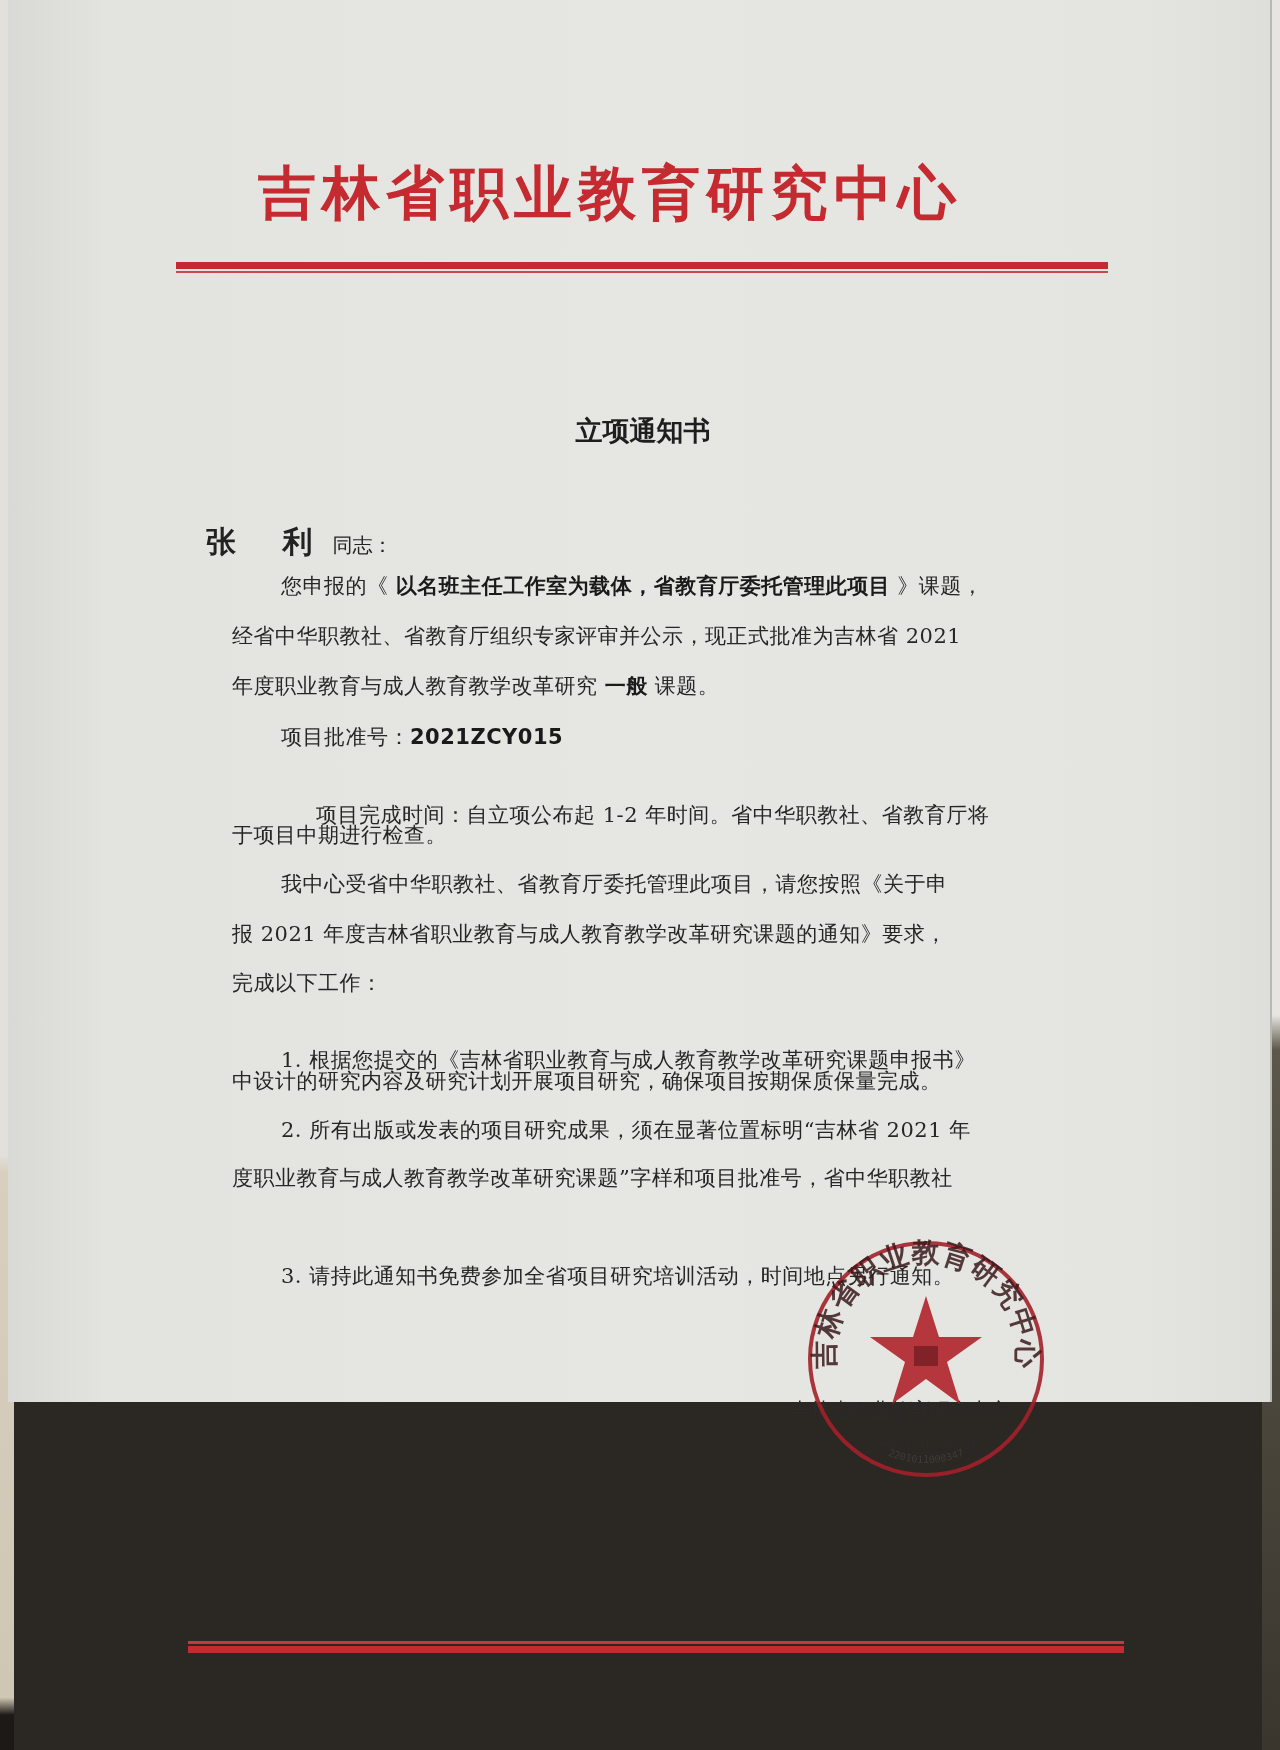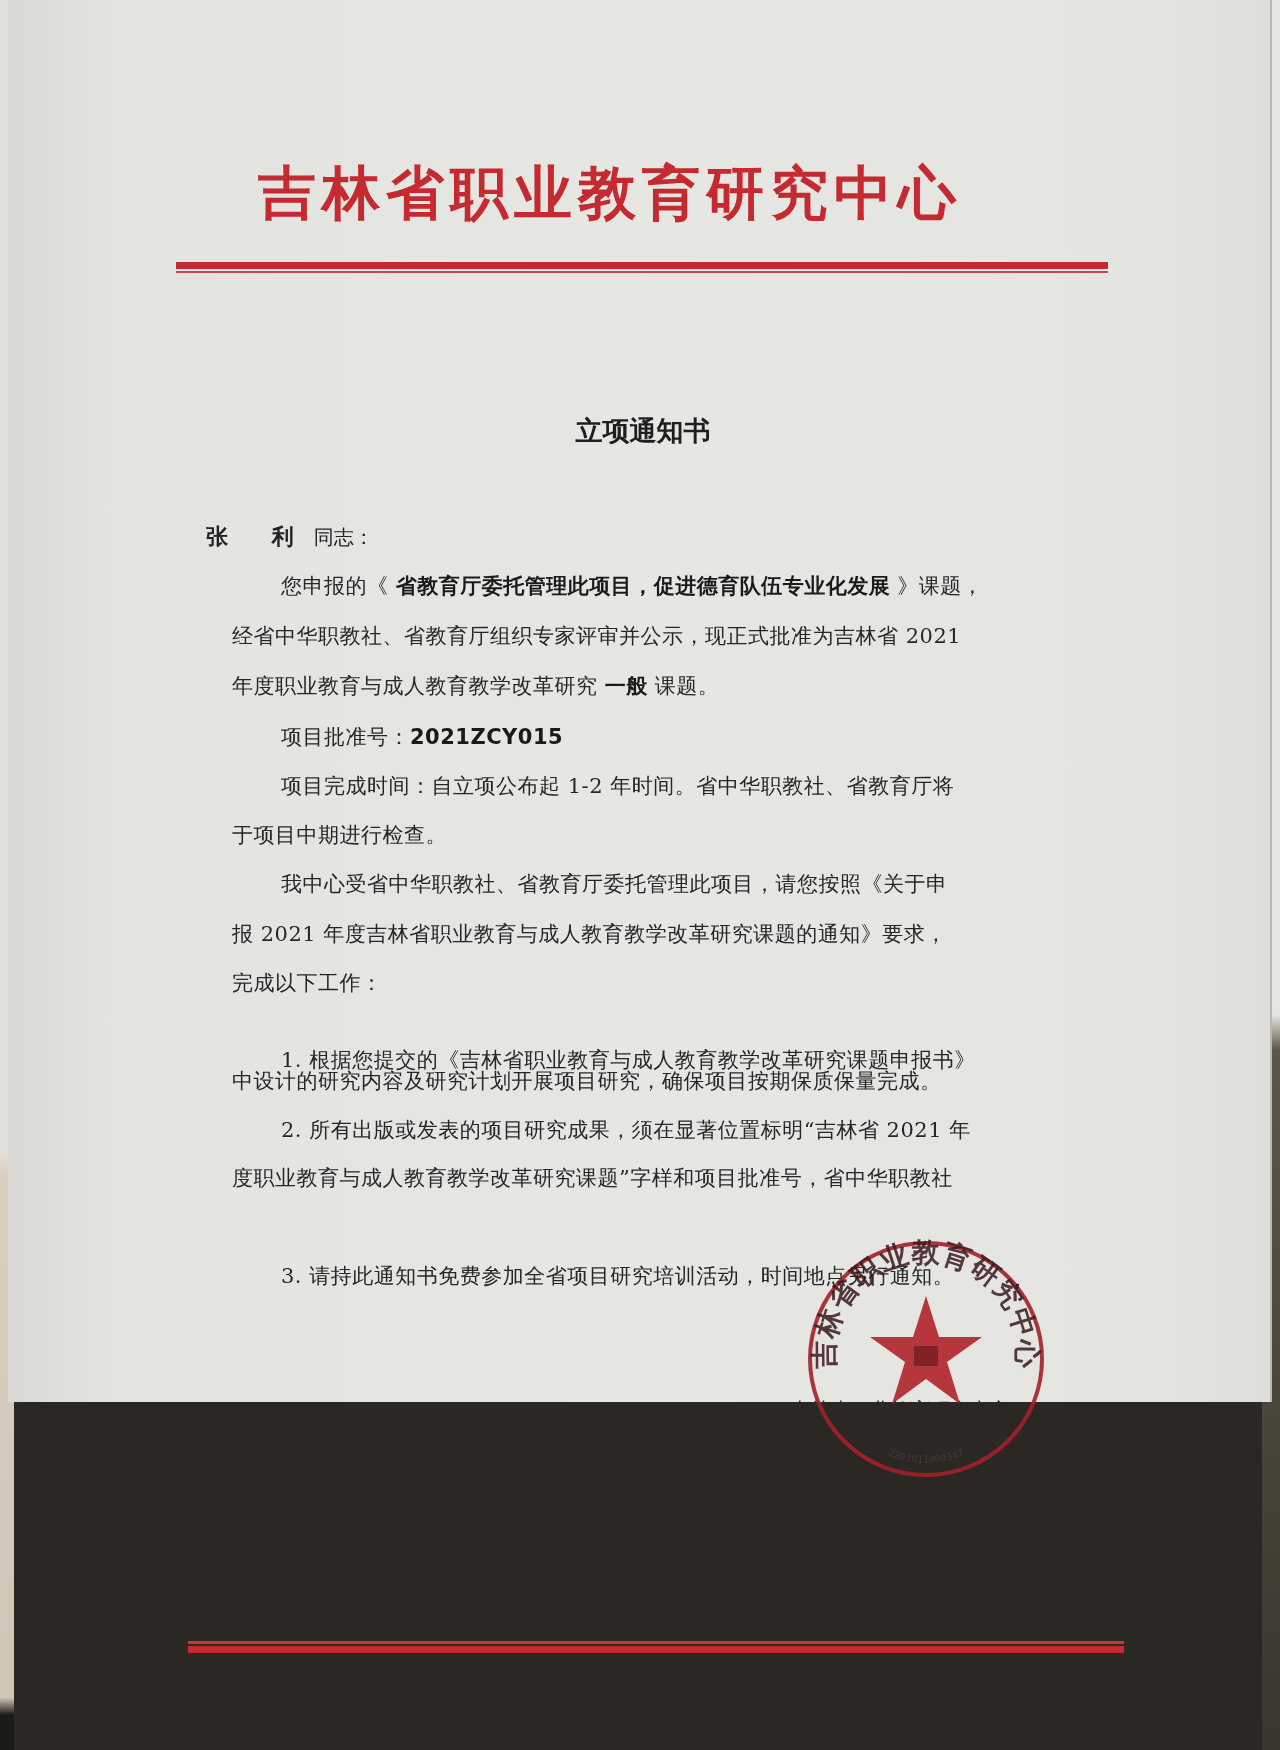--- a/index.html
+++ b/index.html
@@ -43,21 +43,21 @@
     font-size: 27px; font-weight: bold; color: #1e1e1e;
   }
   .doc-title.l1 { top: 350px; }
   .doc-title.l2 { top: 413px; }
   .salutation {
     position: absolute; left: 198px; top: 522px;
     font-size: 20px; color: #222;
   }
   .salutation .name {
     font-family: "DejaVu Sans", "Liberation Sans", sans-serif;
-    font-size: 22px; font-weight: bold; letter-spacing: 18px; margin-right: 2px;
+    font-size: 30px; font-weight: bold; letter-spacing: 18px; margin-right: 2px;
   }
   .body-line {
     position: absolute; left: 224px; font-size: 21px; color: #262626;
     white-space: nowrap; letter-spacing: 0.5px;
   }
   .body-line.indent { left: 273px; }
   .bold-sans { font-family: "DejaVu Sans", "Liberation Sans", sans-serif; font-weight: bold; color: #1a1a1a; }
   .signature {
     position: absolute; left: 782px; font-size: 20px; color: #2a2a2a; white-space: nowrap;
   }
@@ -80,32 +80,32 @@
     <div class="thin"></div>
   </div>
 
   <div class="doc-title l2">立项通知书</div>
 
   <div class="salutation">
     <span class="name">张 利</span><span>同志：</span>
   </div>
 
   <div class="body-line indent" style="top:572px;">
-    <span>您申报的《 </span><span class="bold-sans">省教育厅委托管理此项目，促进德育队伍专业化发展</span><span> 》课题，</span>
+    <span>您申报的《 </span><span class="bold-sans">以名班主任工作室为载体，省教育厅委托管理此项目</span><span> 》课题，</span>
   </div>
   <div class="body-line" style="top:622px;">经省中华职教社、省教育厅组织专家评审并公示，现正式批准为吉林省 2021</div>
   <div class="body-line" style="top:672px;">
     <span>年度职业教育与成人教育教学改革研究 </span><span class="bold-sans">一般</span><span> 课题。</span>
   </div>
 
   <div class="body-line indent" style="top:723px;text-align:right;">
     <span>项目批准号：</span><span class="bold-sans">2021ZCY015</span>
   </div>
 
-  <div class="body-line indent" style="top:772px;">项目完成时间：自立项公布起 1-2 年时间。省中华职教社、省教育厅将</div>
+  <div class="body-line indent" style="top:801px;margin-left:35px;">项目完成时间：自立项公布起 1-2 年时间。省中华职教社、省教育厅将</div>
   <div class="body-line" style="top:821px;">于项目中期进行检查。</div>
 
   <div class="body-line indent" style="top:870px;">我中心受省中华职教社、省教育厅委托管理此项目，请您按照《关于申</div>
   <div class="body-line" style="top:920px;">报 2021 年度吉林省职业教育与成人教育教学改革研究课题的通知》要求，</div>
   <div class="body-line" style="top:969px;">完成以下工作：</div>
 
   <div class="body-line indent" style="top:1018px;margin-top:28px;">1. 根据您提交的《吉林省职业教育与成人教育教学改革研究课题申报书》</div>
   <div class="body-line" style="top:1067px;">中设计的研究内容及研究计划开展项目研究，确保项目按期保质保量完成。</div>
 
   <div class="body-line indent" style="top:1116px;">2. 所有出版或发表的项目研究成果，须在显著位置标明“吉林省 2021 年</div>

